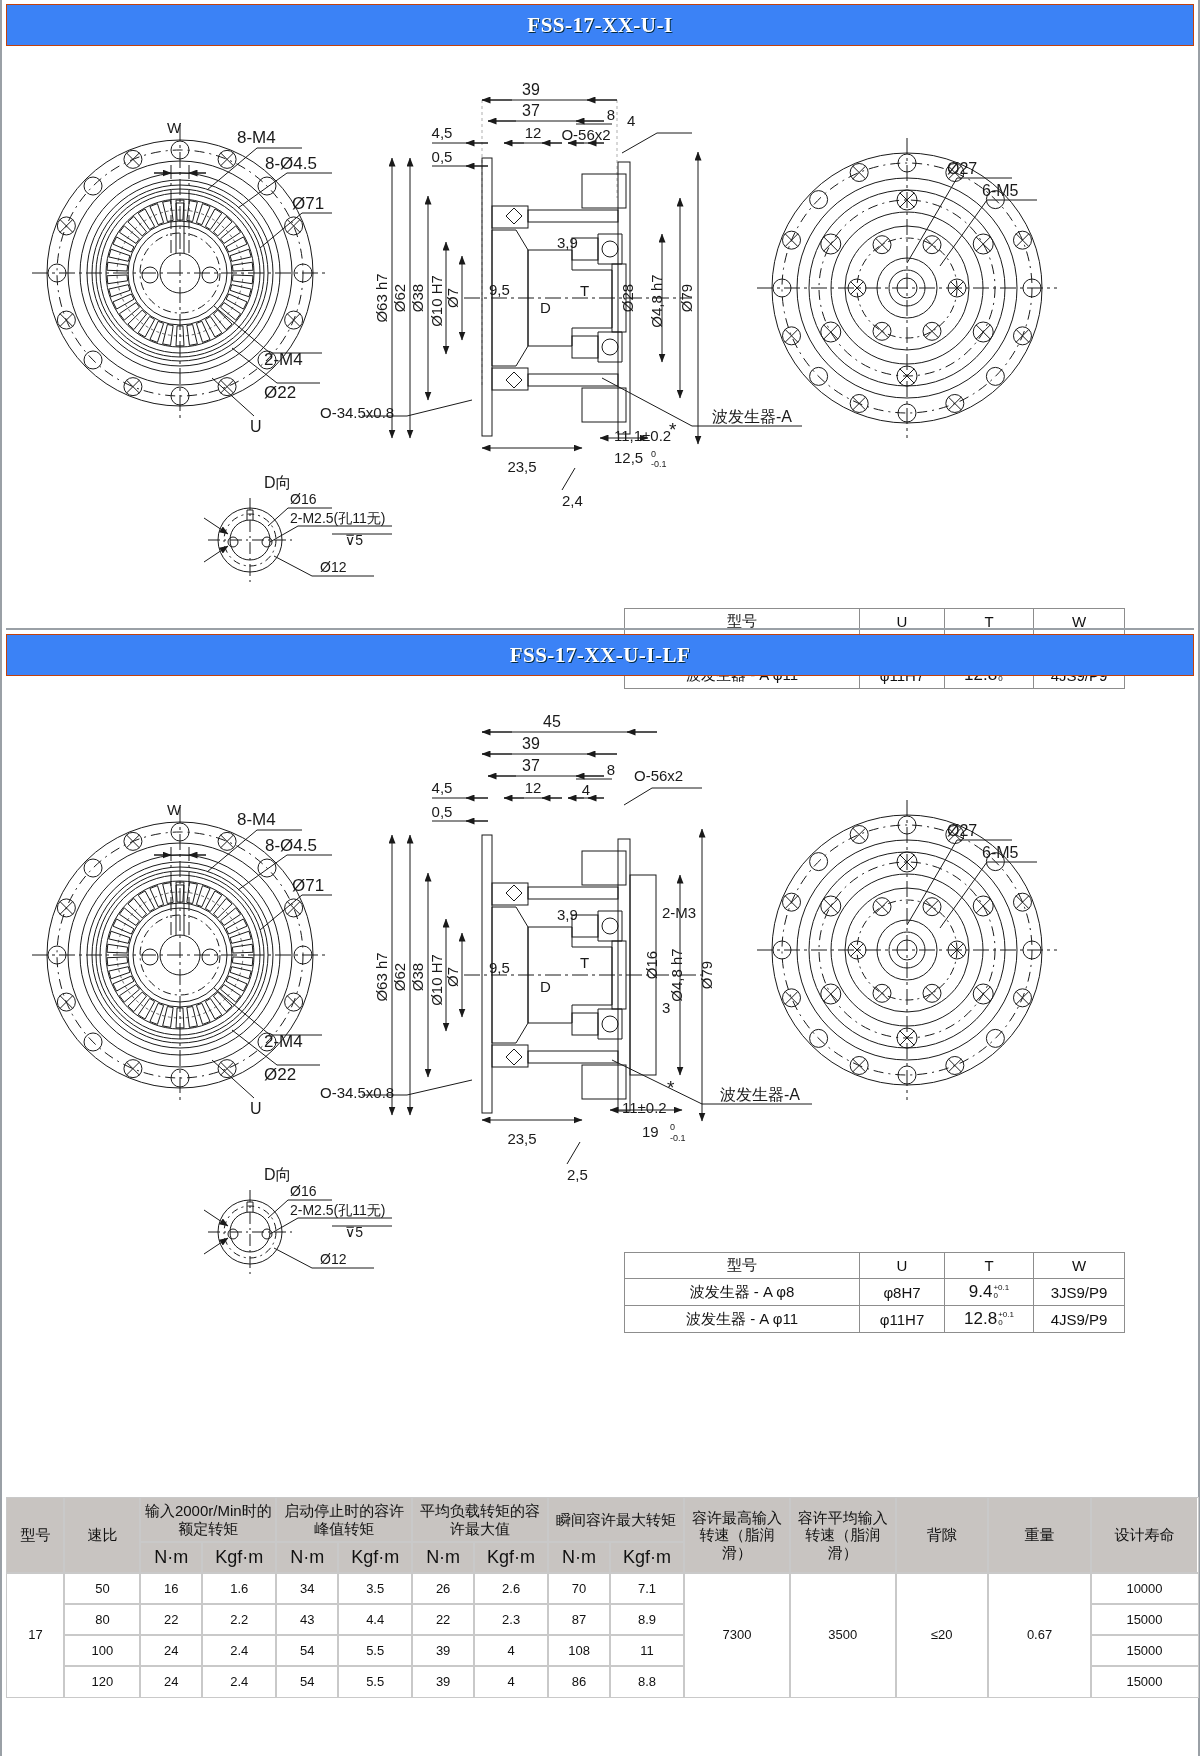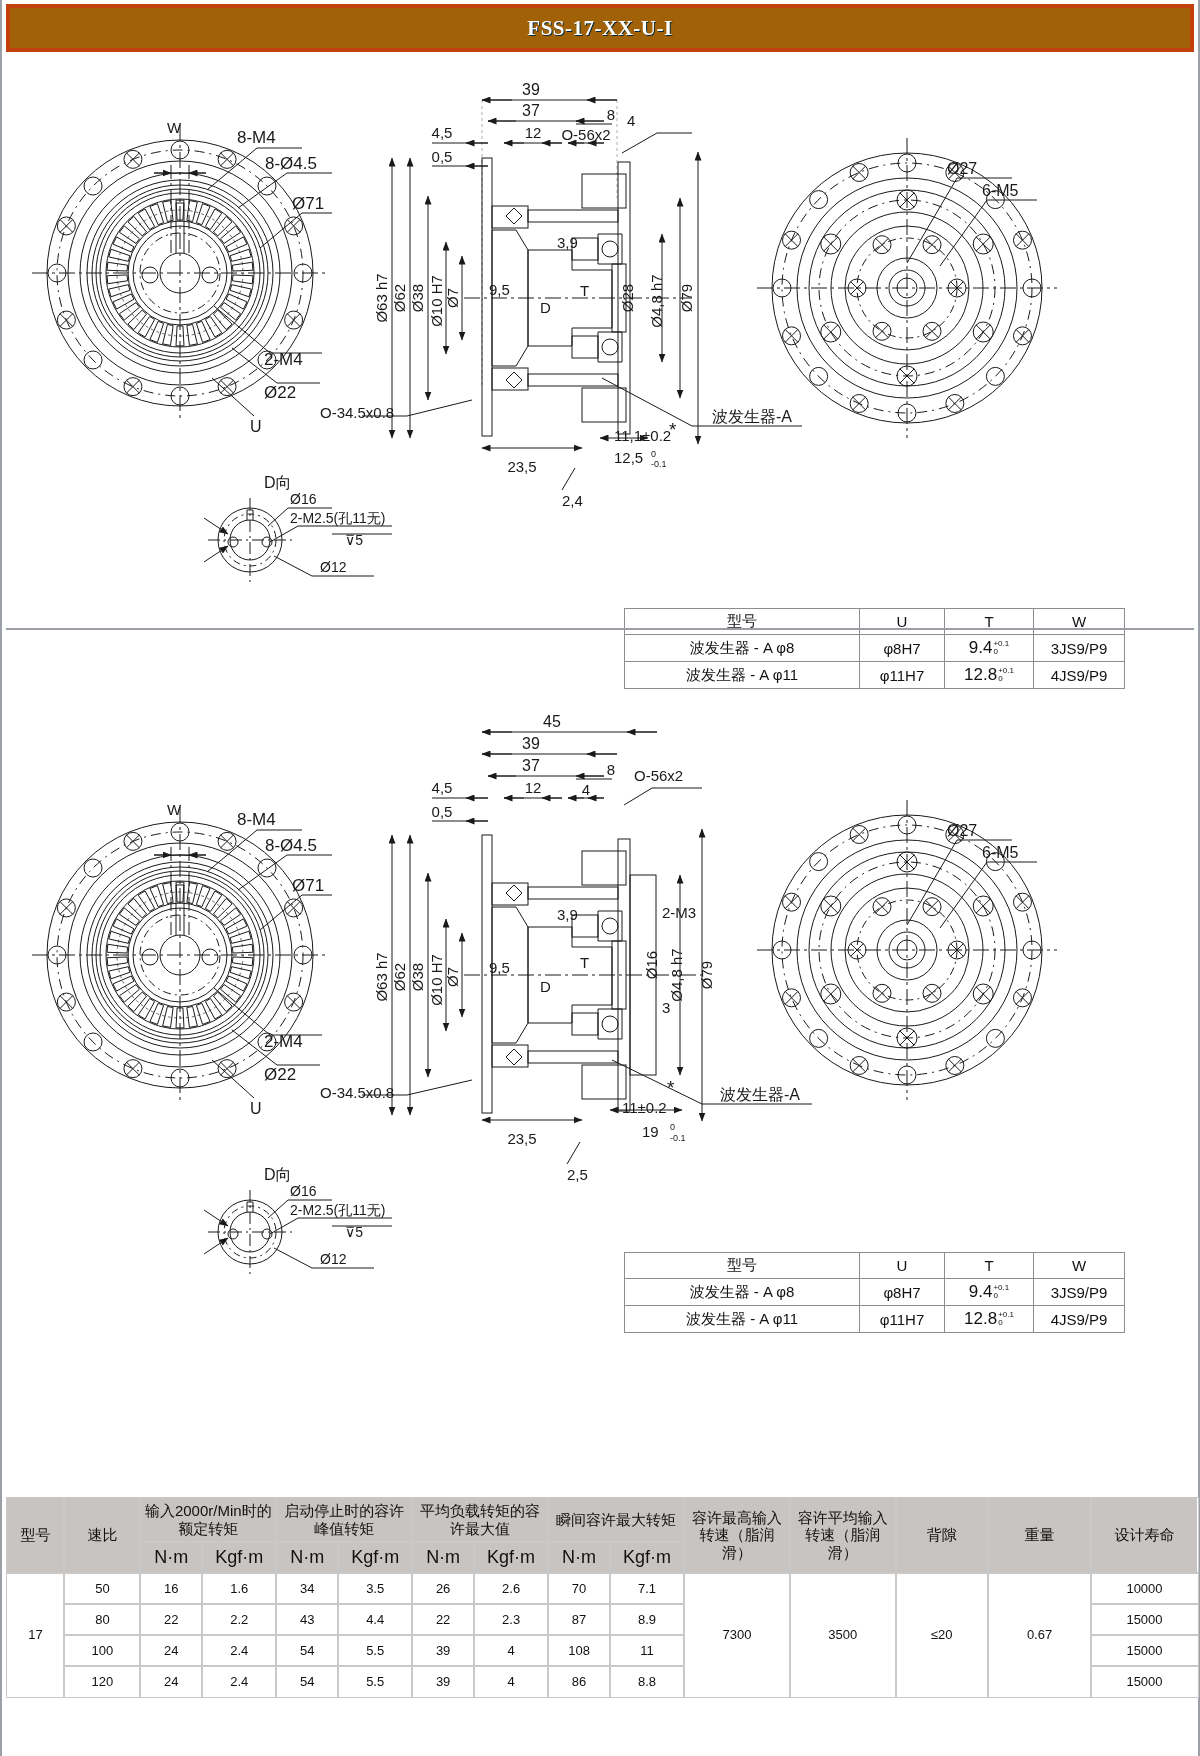--- a/index.html
+++ b/index.html
@@ -7,21 +7,21 @@
     width:1200px;height:1756px;background:#ffffff;
     font-family:"Liberation Sans","DejaVu Sans",sans-serif;
     color:#1a1a1a;overflow:hidden;position:relative;
   }
   .page{position:relative;width:1200px;height:1756px;box-sizing:border-box;
         border-left:2px solid #9aa0a6;border-right:2px solid #9aa0a6;}
 
   
   .title-bar{
     position:absolute;left:4px;right:4px;height:40px;
-    background:#a16207;border:4px solid #c2410c;
+    background:#3b82f6;border:1px solid #c2410c;
     display:flex;align-items:center;justify-content:center;
   }
   .title-bar span{
     font-family:"Liberation Serif","DejaVu Serif",serif;
     font-weight:bold;font-size:21px;color:#ffffff;letter-spacing:.5px;
     text-shadow:1px 1px 0 #05293c;
   }
   #title1{top:4px;}
   #title2{top:634px;}
 
@@ -456,20 +456,23 @@
         <td>波发生器 - A φ11</td>
         <td>φ11H7</td>
         <td><span class="big">12.8</span><span class="tol"><i>+0.1</i><i>0</i></span></td>
         <td>4JS9/P9</td>
       </tr>
     </tbody>
   </table>
 
   <div class="section-divider" id="div1"></div>
 
+  <div class="title-bar" id="title2">
+    <span>FSS-17-XX-U-I-LF</span>
+  </div>
 
   <div class="dwg" id="dwg2" style="left:0;top:680px;">
     <svg width="1196" height="620" viewBox="0 0 1196 620">
       <g fill="none" stroke="#1a1a1a" stroke-width="1" font-family="Liberation Sans, sans-serif">
 
         <g transform="translate(178,275)">
           <circle r="133"></circle>
             <circle r="123" stroke-dasharray="10,5,2,5"></circle>
           <circle r="112"></circle>
             <circle r="100"></circle>

